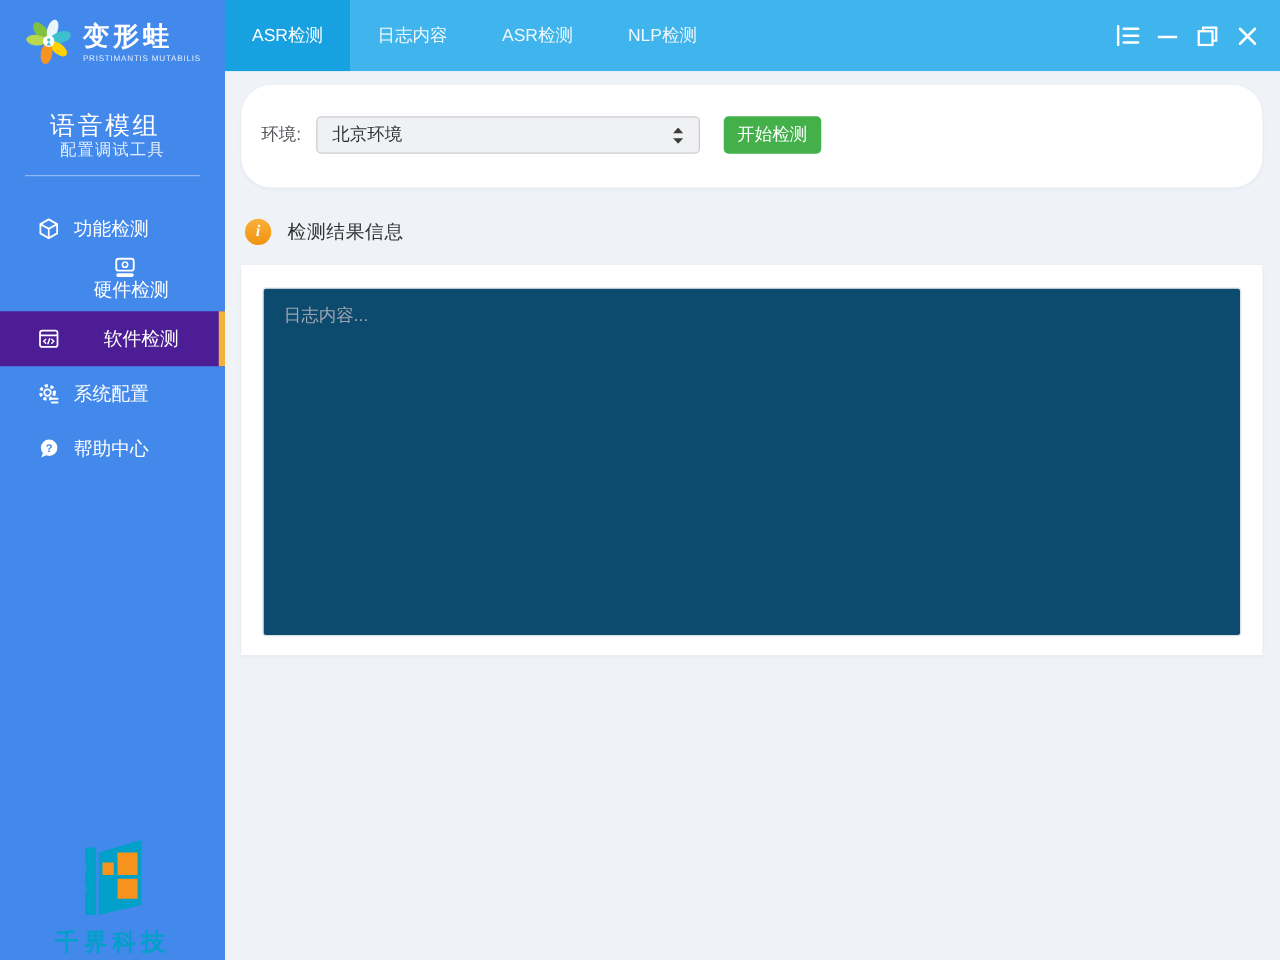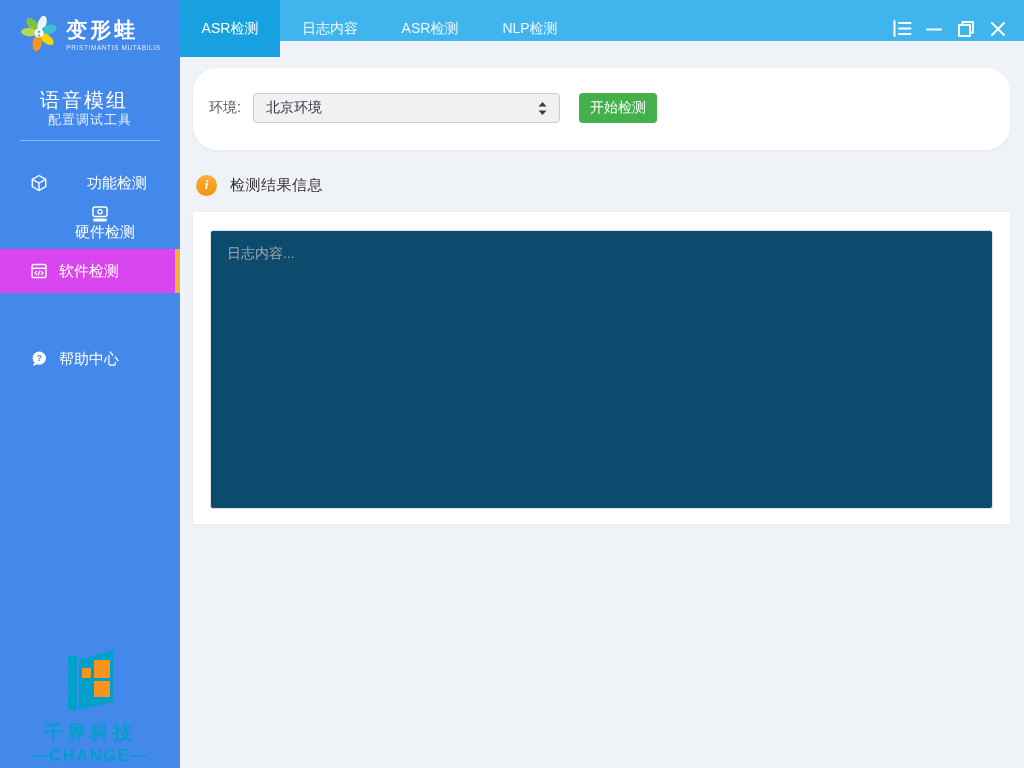--- a/index.html
+++ b/index.html
@@ -16,31 +16,31 @@
   .brand-icon { width:40px; height:44px; margin-right:7px; }
   .brand-text { display:flex; flex-direction:column; }
   .brand-name { color:#fff; font-size:21px; font-weight:bold; letter-spacing:3px; line-height:24px; }
   .brand-sub { color:rgba(255,255,255,0.85); font-size:6.5px; letter-spacing:0.6px; margin-top:2px; }
   .module-title { position:absolute; top:87px; width:168px; text-align:center; color:#fff; font-size:20px; letter-spacing:2px; }
   .module-sub { position:absolute; top:111px; width:180px; text-align:center; color:rgba(255,255,255,0.85); font-size:13px; letter-spacing:1px; }
   .side-divider { position:absolute; top:140px; left:20px; width:140px; height:1px; background:rgba(255,255,255,0.4); }
 
   .nav-item { position:absolute; left:0; width:180px; height:44px; display:flex; align-items:center; padding-left:30px; color:#fff; font-size:15px; cursor:pointer; }
   .nav-item .nico { width:18px; height:18px; margin-right:11px; flex:0 0 18px; }
-  .nav-item.active { background:#d946ef; }
+  .nav-item.active { background:#4c1d95;gap:24px; }
   .nav-item.active::after { content:""; position:absolute; right:0; top:0; width:5px; height:44px; background:#f2b23e; }
-  #nav0 { top:161px;gap:28px; } #nav1 { top:205px;flex-direction:column; } #nav2 { top:249px; } #nav3 { top:293px; } #nav4 { top:337px; }
+  #nav0 { top:161px; } #nav1 { top:205px;flex-direction:column; } #nav2 { top:249px; } #nav3 { top:293px; } #nav4 { top:337px; }
 
   .watermark { position:absolute; left:0; bottom:0; width:180px; text-align:center; }
   .wm-logo { display:block; margin:0 auto 4px auto; width:52px; height:66px; }
   .wm-title { color:#00a0c8; font-size:19px; font-weight:bold; letter-spacing:4px; line-height:26px; }
   .wm-sub { color:#00a0c8; font-size:16px; font-weight:bold; letter-spacing:2px; line-height:20px; margin-bottom:2px; }
 
   
-  .tabbar { position:absolute; left:180px; top:0; width:844px; height:41px; background:#3fb4ed; display:flex; }
+  .tabbar { position:absolute; left:180px; top:0; width:844px; height:57px; background:#3fb4ed; display:flex; }
   .tab { width:100px; height:57px; line-height:57px; text-align:center; color:rgba(255,255,255,0.92); font-size:14px; cursor:pointer; }
   .tab.active { background:#18a1e1; color:#fff; }
   .win-controls { position:absolute; right:10px; top:0; height:57px; display:flex; align-items:center; }
   .wbtn { width:32px; height:32px; display:flex; align-items:center; justify-content:center; cursor:pointer; }
   .wbtn svg { display:block; }
 
   
   .main-bg { position:absolute; left:180px; top:57px; width:844px; height:711px; background:#eff2f7; }
   .card { position:absolute; background:#fff; box-shadow:0 1px 3px rgba(30,50,90,0.05); }
   .card-env { left:193px; top:68px; width:817px; height:82px;border-radius:24px; }
@@ -107,20 +107,28 @@
   <div class="nav-item active" id="nav2">
     <svg class="nico" viewBox="0 0 18 18">
       <rect x="2" y="2.5" width="14" height="13" rx="1.8" fill="none" stroke="#fff" stroke-width="1.4"></rect>
       <path d="M2 6.3 H16" stroke="#fff" stroke-width="1.4"></path>
       <path d="M6.6 9.4 L5 11 L6.6 12.6 M11.4 9.4 L13 11 L11.4 12.6" fill="none" stroke="#fff" stroke-width="1.2" stroke-linecap="round"></path>
       <path d="M9.7 9 L8.3 13" stroke="#fff" stroke-width="1.2" stroke-linecap="round"></path>
     </svg>
     <span>软件检测</span>
   </div>
 
+  <div class="nav-item" id="nav3">
+    <svg class="nico" viewBox="0 0 18 18">
+      <circle cx="8" cy="8" r="5.5" fill="none" stroke="#fff" stroke-width="2.4" stroke-dasharray="2.6 2.1"></circle>
+      <circle cx="8" cy="8" r="2.6" fill="none" stroke="#fff" stroke-width="1.4"></circle>
+      <path d="M11.5 13 H16 M11.5 16 H16" stroke="#fff" stroke-width="1.7" stroke-linecap="round"></path>
+    </svg>
+    <span>系统配置</span>
+  </div>
 
   <div class="nav-item" id="nav4">
     <svg class="nico" viewBox="0 0 18 18">
       <circle cx="9.3" cy="8.2" r="6.6" fill="#fff"></circle>
       <path d="M4.2 12.5 L3 16 L7 14.2 Z" fill="#fff"></path>
       <text x="9.3" y="11.4" text-anchor="middle" font-size="9" font-weight="bold" fill="#4389ec" font-family="Liberation Sans, sans-serif">?</text>
     </svg>
     <span>帮助中心</span>
   </div>
 
@@ -128,21 +136,20 @@
     <svg class="wm-logo" viewBox="0 0 52 66">
       <rect x="4" y="6" width="9" height="54" fill="#00a0c8"></rect>
       <rect x="0" y="18" width="5" height="6" fill="#4389ec"></rect>
       <rect x="0" y="36" width="5" height="6" fill="#4389ec"></rect>
       <polygon points="15,10 49,0 49,52 15,60" fill="#00a0c8"></polygon>
       <rect x="18" y="18" width="9" height="10" fill="#f7941d"></rect>
       <rect x="30" y="10" width="16" height="18" fill="#f7941d"></rect>
       <rect x="30" y="31" width="16" height="16" fill="#f7941d"></rect>
     </svg>
     <div class="wm-title">千界科技</div>
-    <div class="wm-sub">—CHANGE—</div>
   </div>
 </div>
 
 <div class="tabbar">
   <div class="tab active">ASR检测</div>
   <div class="tab">日志内容</div>
   <div class="tab">ASR检测</div>
   <div class="tab">NLP检测</div>
 </div>
 

